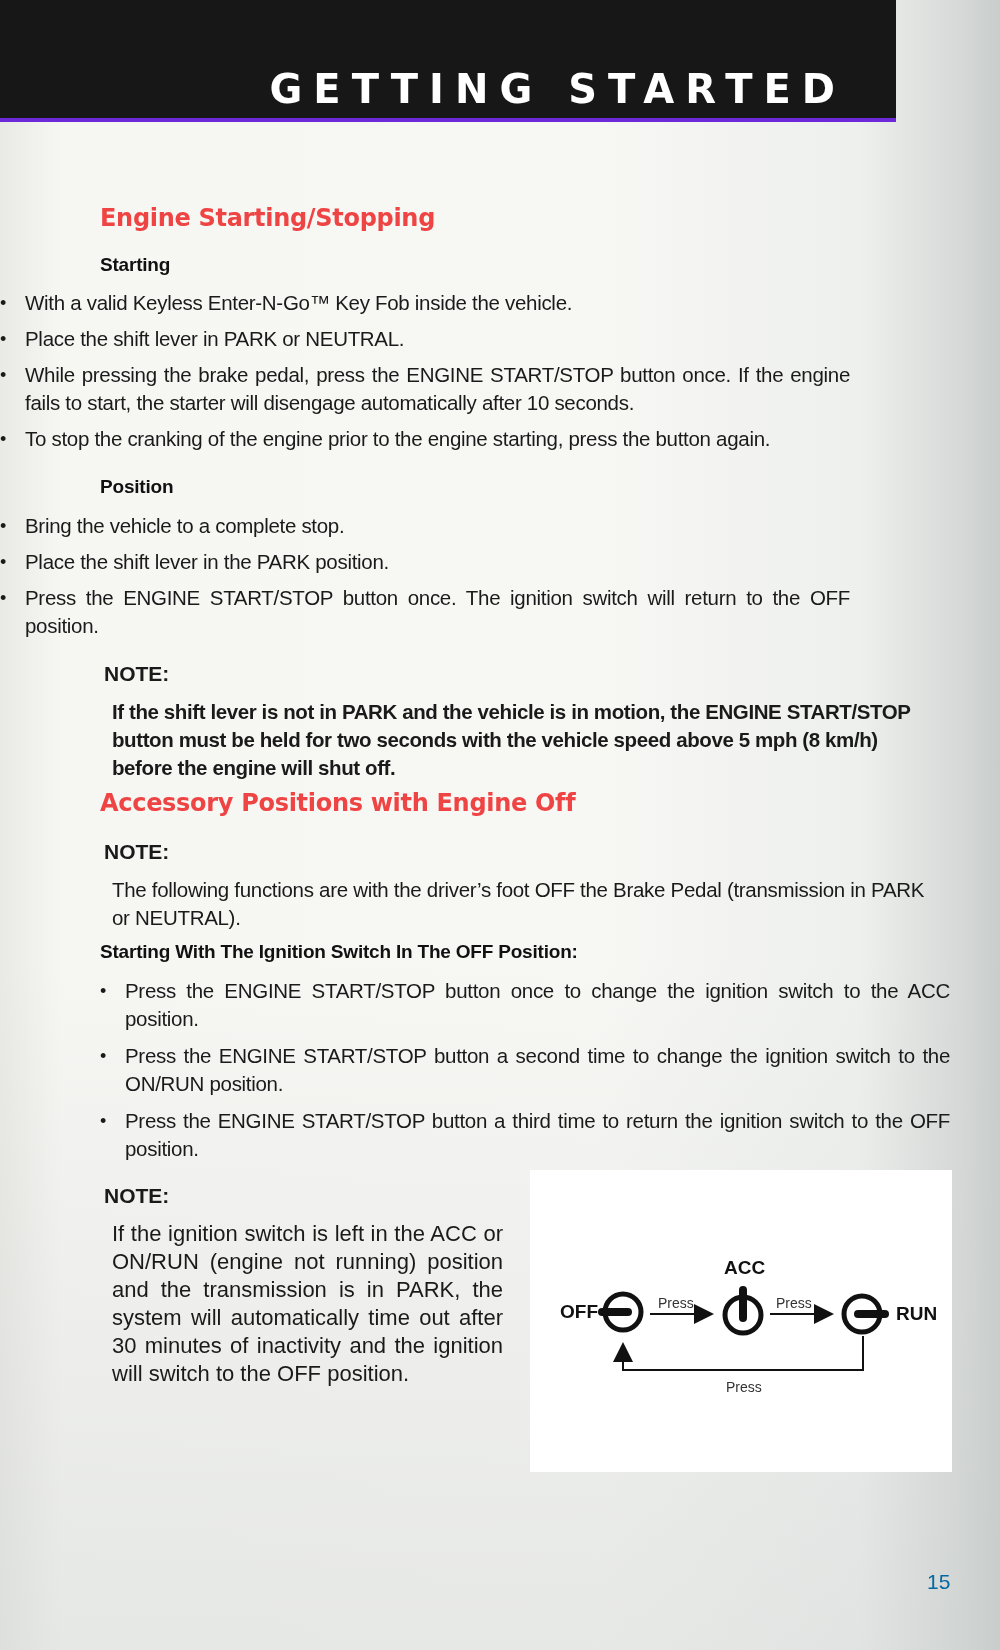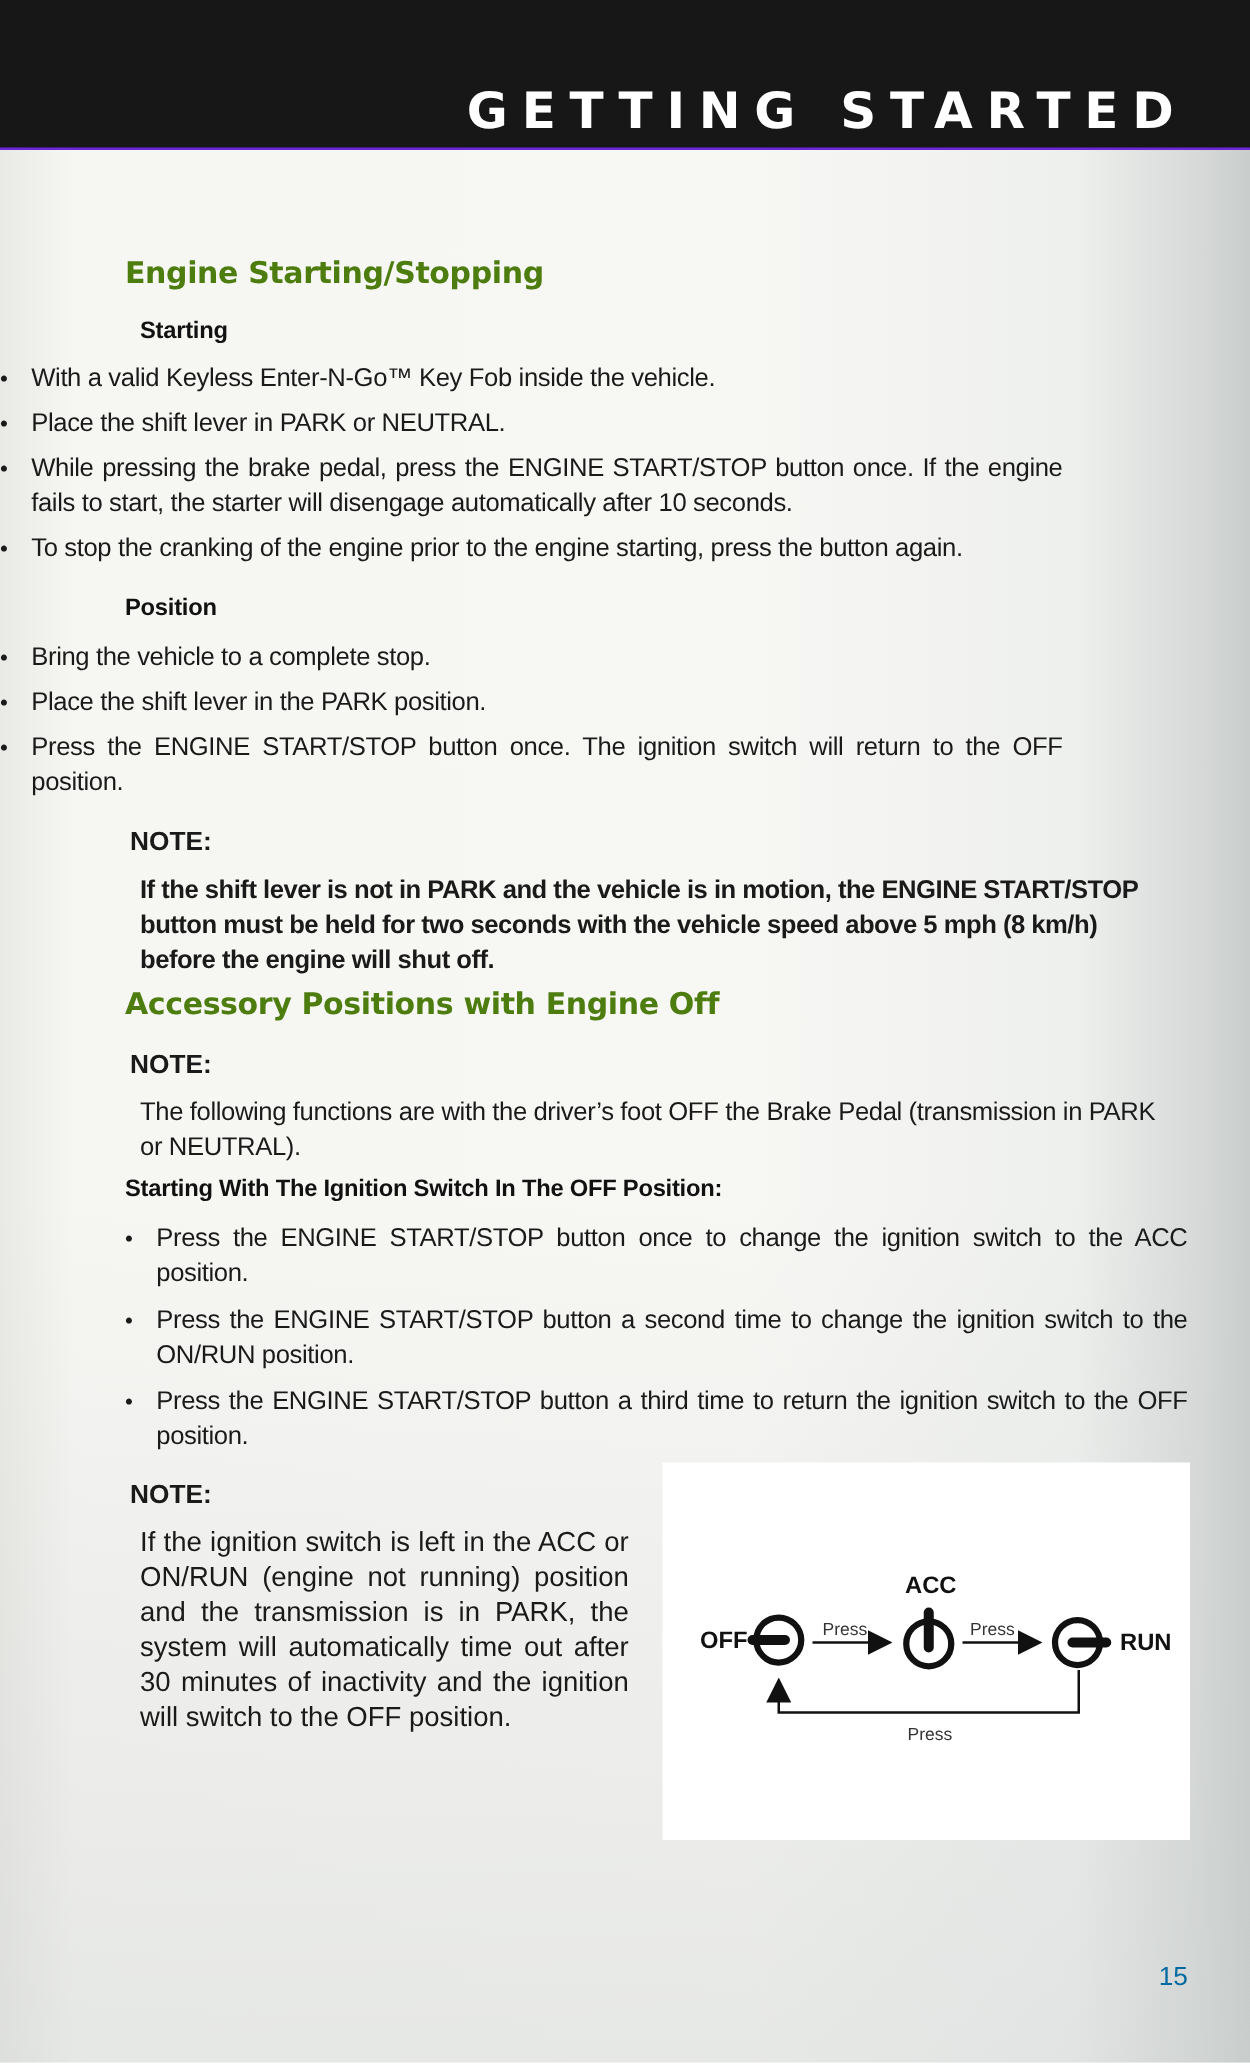--- a/index.html
+++ b/index.html
@@ -7,30 +7,30 @@
       width: 1000px; height: 1650px; position: relative; overflow: hidden;
       font-family: "Liberation Sans", sans-serif; color: #1a1a1a;
       background: linear-gradient(90deg, #e9e9e5 0%, #f6f6f3 6%, #f7f7f4 60%, #eef0ee 86%, #d6d9d7 96%, #c9cdcb 100%);
     }
     .page-bg-vert {
       position: absolute; left: 0; top: 120px; right: 0; bottom: 0;
       background: linear-gradient(180deg, rgba(255,255,255,0.0) 0%, rgba(255,255,255,0.0) 55%, rgba(200,205,204,0.35) 100%);
       pointer-events: none;
     }
     .header-band {
-      position: absolute; left: 0; top: 0; width: 1000px; height: 118px;
-      background: #171717; border-bottom: 2px solid #6d28d9;
+      position: absolute; left: 0; top: 0; width: 896px; height: 118px;
+      background: #171717; border-bottom: 4px solid #6d28d9;
     }
     .header-title {
       position: absolute; right: 50px; top: 66px;
       color: #fff; font-size: 40px; font-weight: bold; letter-spacing: 11px;
       font-family: "DejaVu Sans", sans-serif;
     }
     h2.section {
-      font-size: 24px; font-weight: bold; margin: 0; color: #4d7c0f;
+      font-size: 24px; font-weight: bold; margin: 0; color: #ef4444;
       font-family: "DejaVu Sans", sans-serif; letter-spacing: -0.3px;
     }
     h3.sub {
       font-size: 19px; font-weight: bold; margin: 0; color: #111;
       letter-spacing: -0.2px;
     }
     .bullets { list-style: none; margin: 0; padding: 0; }
     .bullets li {
       position: relative; padding-left: 25px; font-size: 20.5px; line-height: 28px;
       letter-spacing: -0.3px; text-align: justify;
@@ -56,21 +56,21 @@
 <body>
 
 <div class="page-bg-vert"></div>
 
 <div class="header-band">
   <div class="header-title">GETTING STARTED</div>
 </div>
 
 <h2 class="section" style="position:absolute;left:100px;top:204px;">Engine Starting/Stopping</h2>
 
-<h3 class="sub" style="position:absolute;left:112px;top:254px;">Starting</h3>
+<h3 class="sub" style="position:absolute;left:100px;top:254px;">Starting</h3>
 
 <ul class="bullets abs" style="top:289px;">
   <li style="margin-bottom:8px;"><span class="dot">•</span><span>With a valid Keyless Enter-N-Go™ Key Fob inside the vehicle.</span></li>
   <li style="margin-bottom:8px;"><span class="dot">•</span><span>Place the shift lever in PARK or NEUTRAL.</span></li>
   <li style="margin-bottom:8px;"><span class="dot">•</span><span>While pressing the brake pedal, press the ENGINE START/STOP button once. If the engine fails to start, the starter will disengage automatically after 10 seconds.</span></li>
   <li><span class="dot">•</span><span>To stop the cranking of the engine prior to the engine starting, press the button again.</span></li>
 </ul>
 
 <h3 class="sub" style="position:absolute;left:100px;top:476px;">Position</h3>
 

